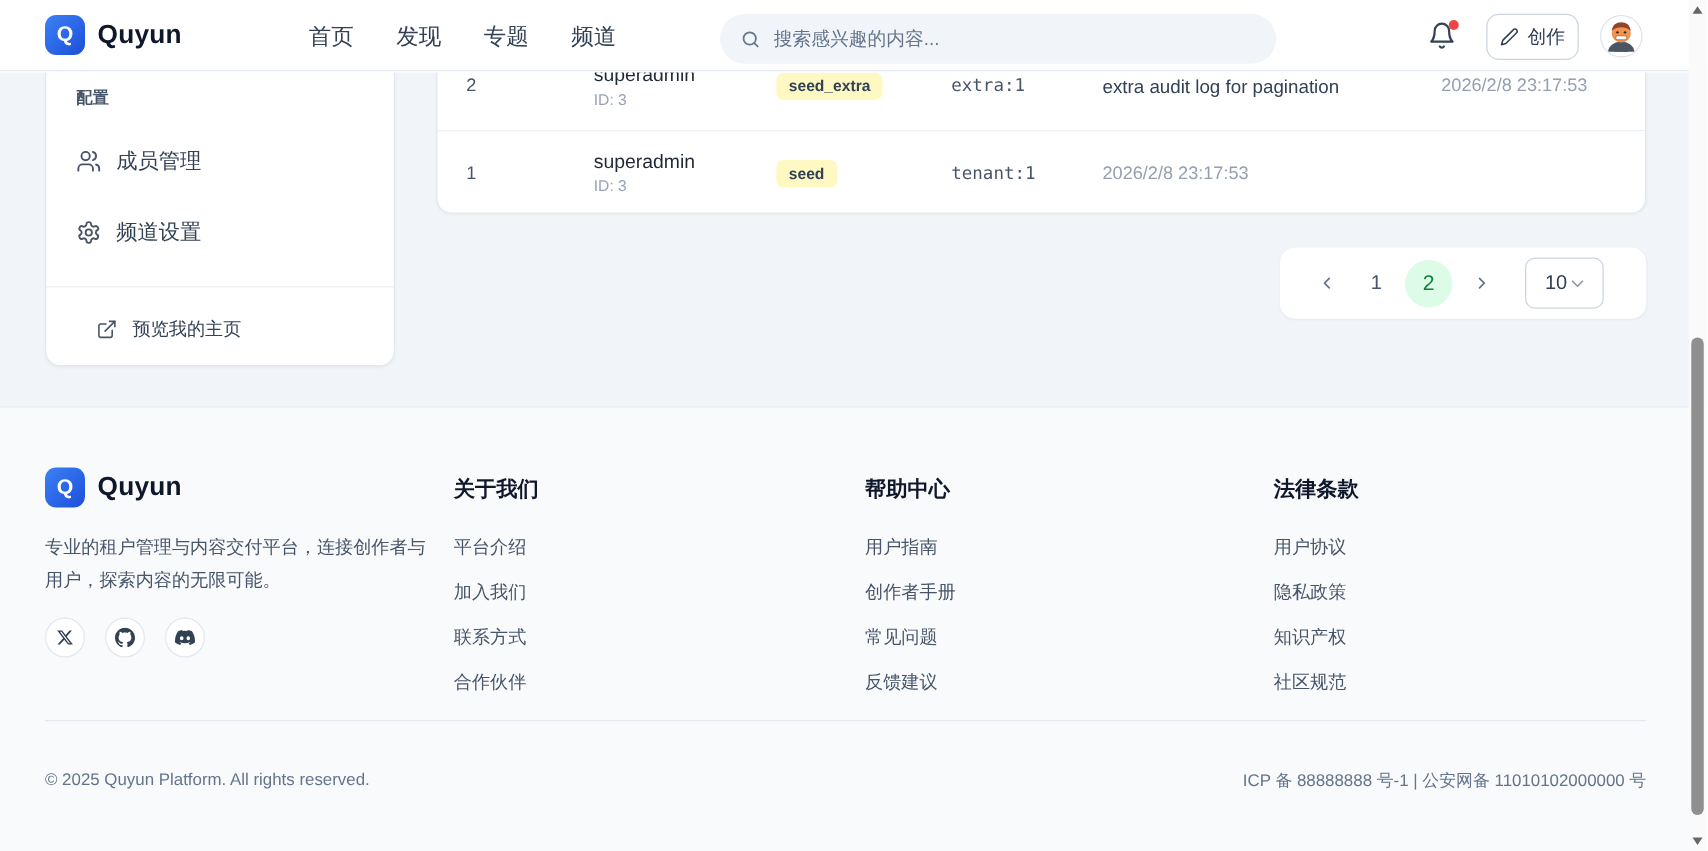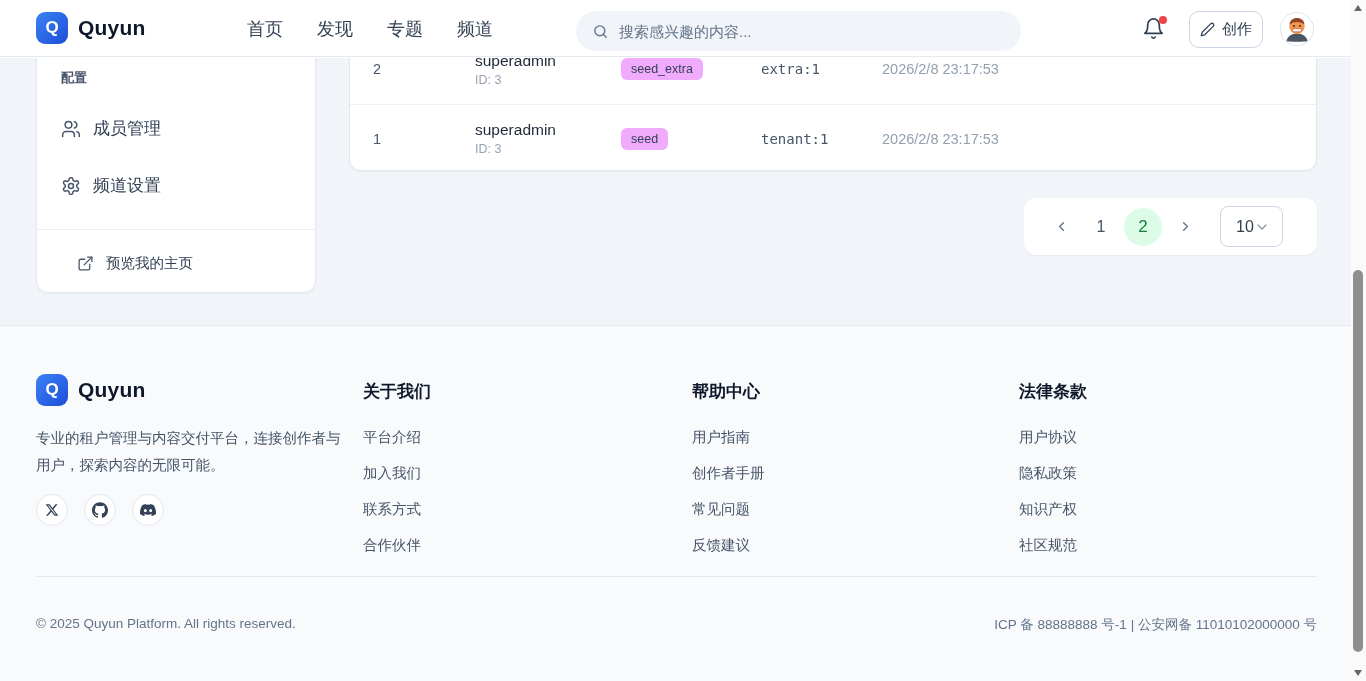--- a/index.html
+++ b/index.html
@@ -47,22 +47,22 @@
   .table-card { position:absolute; left:349px; top:-25px; width:968px; height:138px; background:#fff;
                 border:1px solid #e3e8ef; border-radius:12px; overflow:hidden;
                 box-shadow:0 1px 2px rgba(15,23,42,.04); }
   .t-row { display:grid; grid-template-columns:102px 146px 140px 121px 271px 1fr;
            align-items:center; padding-left:23px; }
   .t-row.r2 { height:70px; }
   .t-row.r1 { height:68px; border-top:1px solid #edf1f6; }
   .c-id { font-size:14.5px; color:#475569; }
   .c-name { font-size:15.5px; color:#1f2937; font-weight:500; }
   .c-uid { font-size:12.5px; color:#97a3b3; margin-top:3px; }
-  .badge { display:inline-block; background:#f0abfc; border-radius:6px; padding:4px 10px;
-           font-size:12.5px; font-weight:normal; color:#334155; }
+  .badge { display:inline-block; background:#fef9c3; border-radius:6px; padding:4px 10px;
+           font-size:12.5px; font-weight:bold; color:#334155; }
   .c-ref { font-family:"DejaVu Sans Mono", monospace; font-size:14px; color:#475569; }
   .c-desc { font-size:15px; color:#334155; }
   .c-time { font-size:14.5px; color:#93a0b0; }
 
   .pager { position:absolute; left:1024px; top:140px; width:293px; height:57px; background:#fff;
            border-radius:12px; box-shadow:0 1px 2px rgba(15,23,42,.05); display:flex;
            align-items:center; padding-left:20px; gap:6px; }
   .pg-btn { width:34px; height:34px; display:flex; align-items:center; justify-content:center;
             border-radius:50%; cursor:pointer; color:#64748b; }
   .pg-num { width:34px; height:34px; display:flex; align-items:center; justify-content:center;
@@ -200,20 +200,21 @@
       <div class="t-row r2">
         <div class="c-id">2</div>
         <div>
           <div class="c-name">superadmin</div>
           <div class="c-uid">ID: 3</div>
         </div>
         <div>
           <span class="badge">seed_extra</span>
         </div>
         <div class="c-ref">extra:1</div>
+        <div class="c-desc">extra audit log for pagination</div>
         <div class="c-time">2026/2/8 23:17:53</div>
       </div>
       <div class="t-row r1">
         <div class="c-id">1</div>
         <div>
           <div class="c-name">superadmin</div>
           <div class="c-uid">ID: 3</div>
         </div>
         <div>
           <span class="badge">seed</span>

